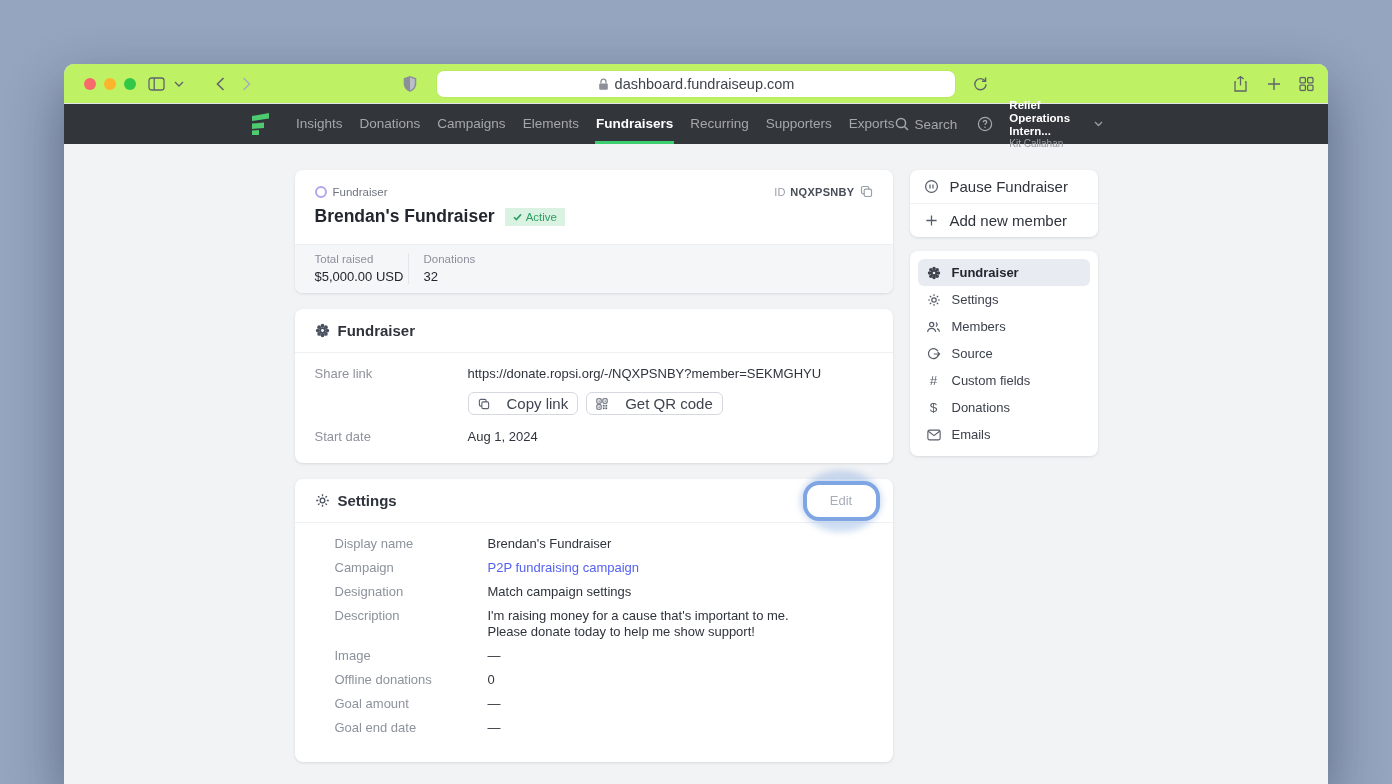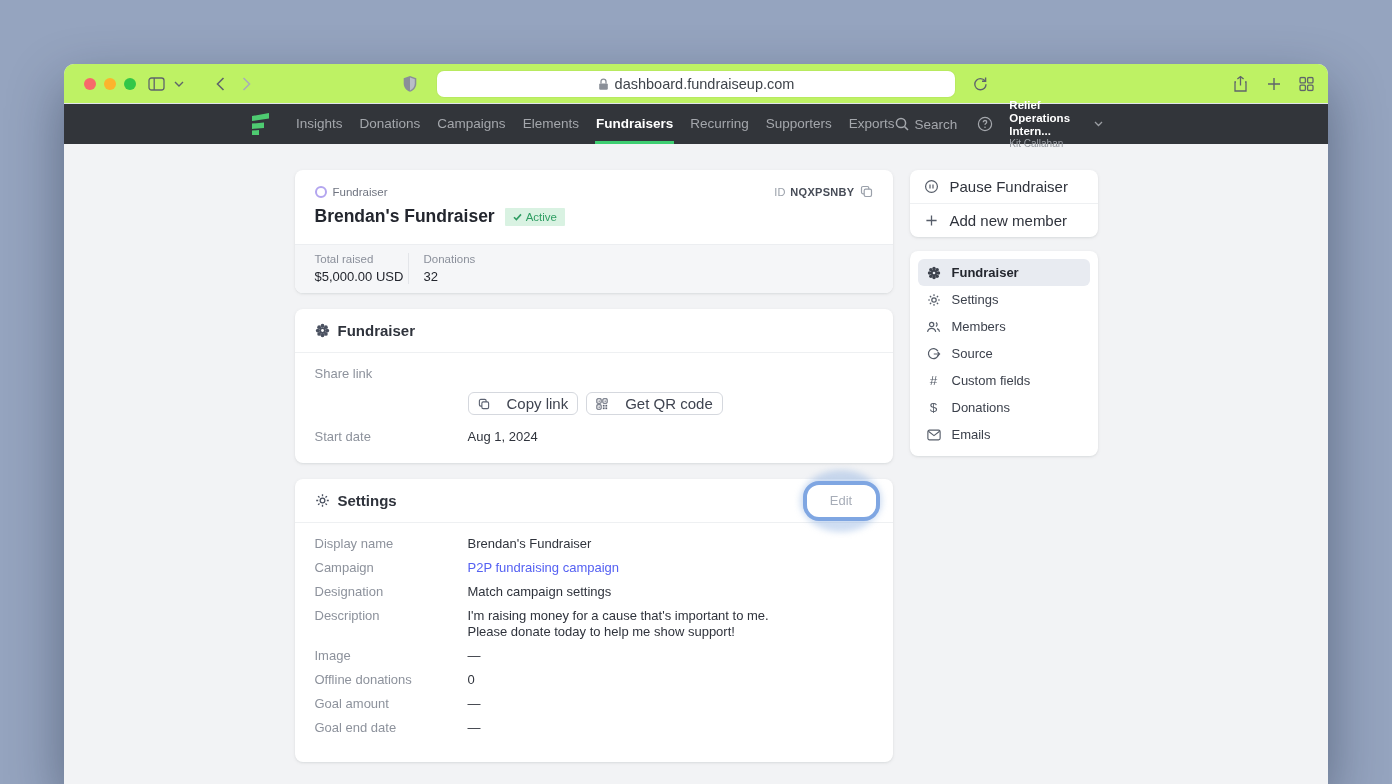--- a/index.html
+++ b/index.html
@@ -72,21 +72,21 @@
   .section-header .sic { color:#4a5160; display:flex; }
   .section-body { padding:13px 20px 18px; }
   .frow { display:flex; margin-bottom:8px; }
   .frow:last-child { margin-bottom:0; }
   .frow-label { width:153px; flex:none; font-size:13px; color:#8d929c; line-height:16px; }
   .frow-value { font-size:13px; color:#2f333c; line-height:16px; white-space:pre-line; }
   .frow-value.link { color:#5561f2; font-weight:500; cursor:pointer; }
   .btn-row { display:flex; gap:8px; margin:10px 0 14px 153px; }
   .mini-btn { display:flex; align-items:center; gap:17px; height:23px; padding:0 9px; background:#fff; border:1px solid #d5d8de; border-radius:6px; font-size:15px; color:#3f4450; cursor:pointer; }
   .mini-btn .bic { color:#5b6170; display:flex; }
-  .settings-rows .frow { margin-bottom:8px; }
+  .settings-rows .frow { margin-bottom:8px;margin-left:20px; }
   
   .edit-slot { position:relative; width:63px; height:26px; margin-left:auto; }
   .halo { position:absolute; left:50%; top:50%; transform:translate(-50%,-50%); width:82px; height:62px; background:rgba(133,169,223,.40); border-radius:50%; filter:blur(3px); }
   .ring { position:absolute; inset:-7px; border:4px solid #7fa6e2; border-radius:16px; background:#fff; }
   .edit-btn { position:absolute; inset:0; background:#fff; border:none; border-radius:9px; font-size:13px; color:#a7adb8; font-family:inherit; cursor:pointer; }
   
   .action-row { display:flex; align-items:center; gap:10px; height:33px; padding:0 14px; font-size:15px; color:#2f333c; cursor:pointer; }
   .action-row .aic { color:#565d69; display:flex; width:16px; justify-content:center; }
   .side-divider { height:1px; background:#eef0f2; }
   .side-nav { margin-top:14px; padding:8px; }
@@ -279,20 +279,21 @@
                     <circle cx="8" cy="8" r="3.6"></circle>
                   </g>
                   <circle cx="8" cy="8" r="1.5" fill="#fff"></circle>
                 </svg>
             </span>
             <span class="section-title">Fundraiser</span>
           </div>
           <div class="section-body">
             <div class="frow">
               <span class="frow-label">Share link</span>
+              <span class="frow-value">https://donate.ropsi.org/-/NQXPSNBY?member=SEKMGHYU</span>
             </div>
             <div class="btn-row">
               <button class="mini-btn">
                 <span class="bic">
                   <svg width="12" height="12" viewBox="0 0 13 13" fill="none" stroke="currentColor" stroke-width="1.2">
                       <rect x="4.2" y="4.2" width="7.3" height="7.3" rx="1.4"></rect>
                       <path d="M8.8 4.2V3a1.5 1.5 0 00-1.5-1.5H3A1.5 1.5 0 001.5 3v4.3A1.5 1.5 0 003 8.8h1.2"></path>
                     </svg>
                 </span>
                 <span>Copy link</span>

